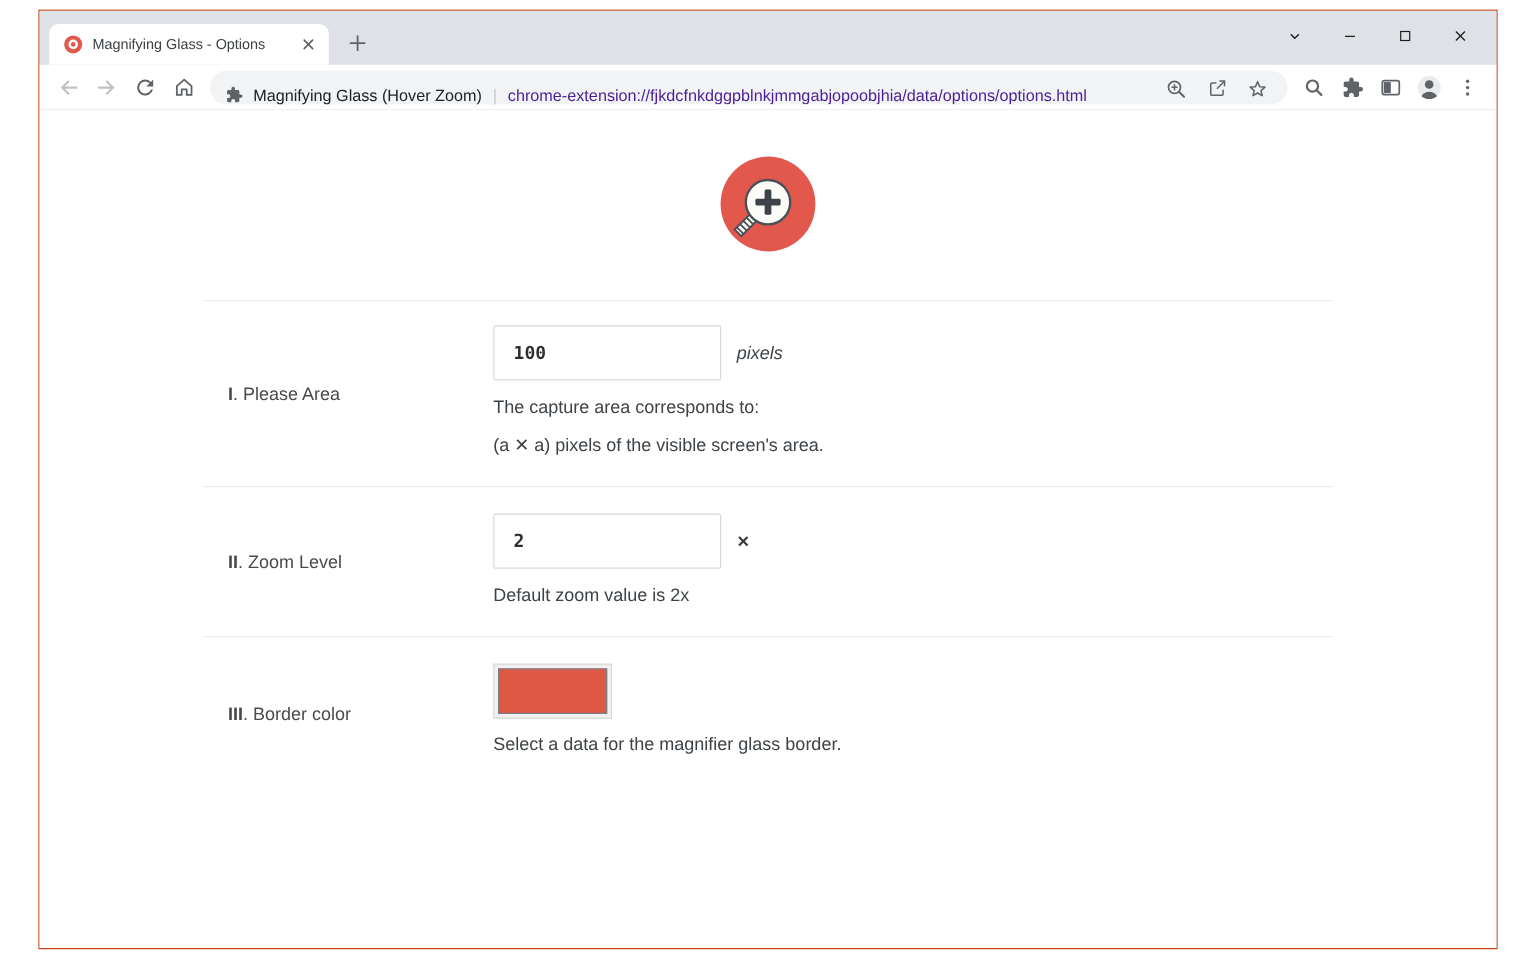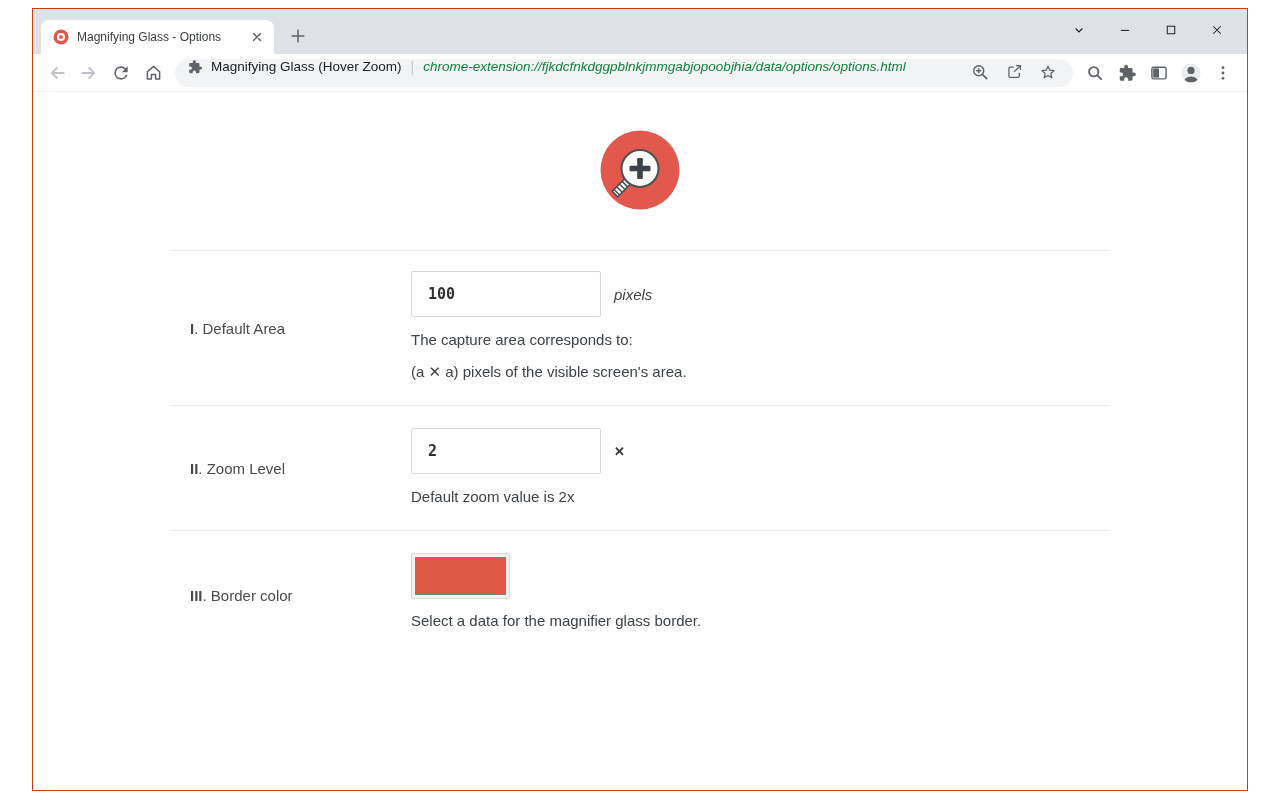--- a/index.html
+++ b/index.html
@@ -17,24 +17,24 @@
   .tab-close{width:18px;height:18px;}
   .newtab{width:28px;height:28px;margin:0 0 4px 10px;display:flex;align-items:center;justify-content:center;}
   .wincontrols{position:absolute;right:7px;top:6px;display:flex;align-items:center;}
   .winbtn{width:46px;height:30px;display:flex;align-items:center;justify-content:center;}
 
   
   .toolbar{height:37px;background:#fff;display:flex;align-items:center;padding:0 8px;
     border-bottom:1px solid #ebedef;flex:none;}
   .navbtn{width:32px;height:32px;flex:none;}
   .omnibox{flex:1;height:28px;margin:0 6px;background:#f1f3f4;border-radius:14px;
-    display:flex;align-items:flex-start;padding:0 12px;min-width:0;cursor:text;}
+    display:flex;align-items:flex-end;padding:0 12px;min-width:0;cursor:text;}
   .omni-name{font-size:13.5px;color:#202124;margin-left:8px;white-space:nowrap;}
   .omni-sep{color:#c7cacd;margin:0 9px;font-size:14px;}
-  .omni-url{font-size:13.5px;color:#15803d;white-space:nowrap;overflow:hidden;flex:1;min-width:0;font-style:italic;}
+  .omni-url{font-size:13.5px;color:#4c1d95;white-space:nowrap;overflow:hidden;flex:1;min-width:0;}
   .omni-ic{width:26px;height:26px;margin-left:8px;flex:none;}
 
   
   .content{flex:1;background:#fff;overflow:hidden;}
   .container{width:940px;margin:0 auto;}
   .logo-wrap{padding:38px 0 40px;display:flex;justify-content:center;}
   .section{display:grid;grid-template-columns:205px 1fr;border-top:1px solid #eaeaea;}
   .sec-label{align-self:center;padding-left:20px;font-size:15px;color:#4a4a4a;}
   .sec-label b{font-weight:bold;}
   .sec-body{padding:20px 0 24px;margin-left:36px;}
@@ -201,21 +201,21 @@
               <path d="M-3.9 3h7.8M-3.9 6.8h7.8M-3.9 10.6h7.8M-3.9 14.4h7.8" stroke="#4a5056" stroke-width="1.5"></path>
             </g>
             <circle cx="40" cy="38.5" r="18.5" fill="#fbfbf7" stroke="#4a5056" stroke-width="2"></circle>
             <rect x="29.5" y="35.7" width="21" height="5.6" rx="1.2" fill="#3d4349"></rect>
             <rect x="37.2" y="28" width="5.6" height="21" rx="1.2" fill="#3d4349"></rect>
           </svg>
         </div>
 
         <div class="section">
           <div class="sec-label">
-            <b>I</b><span>. Default Area</span>
+            <b>I</b><span>. Please Area</span>
           </div>
           <div class="sec-body">
             <div class="input-row">
               <input class="num-input" type="text" readonly="" value="100" style="">
               <span class="suffix">pixels</span>
             </div>
             <p class="desc">The capture area corresponds to:</p>
             <p class="desc">(a ✕ a) pixels of the visible screen's area.</p>
           </div>
         </div>

